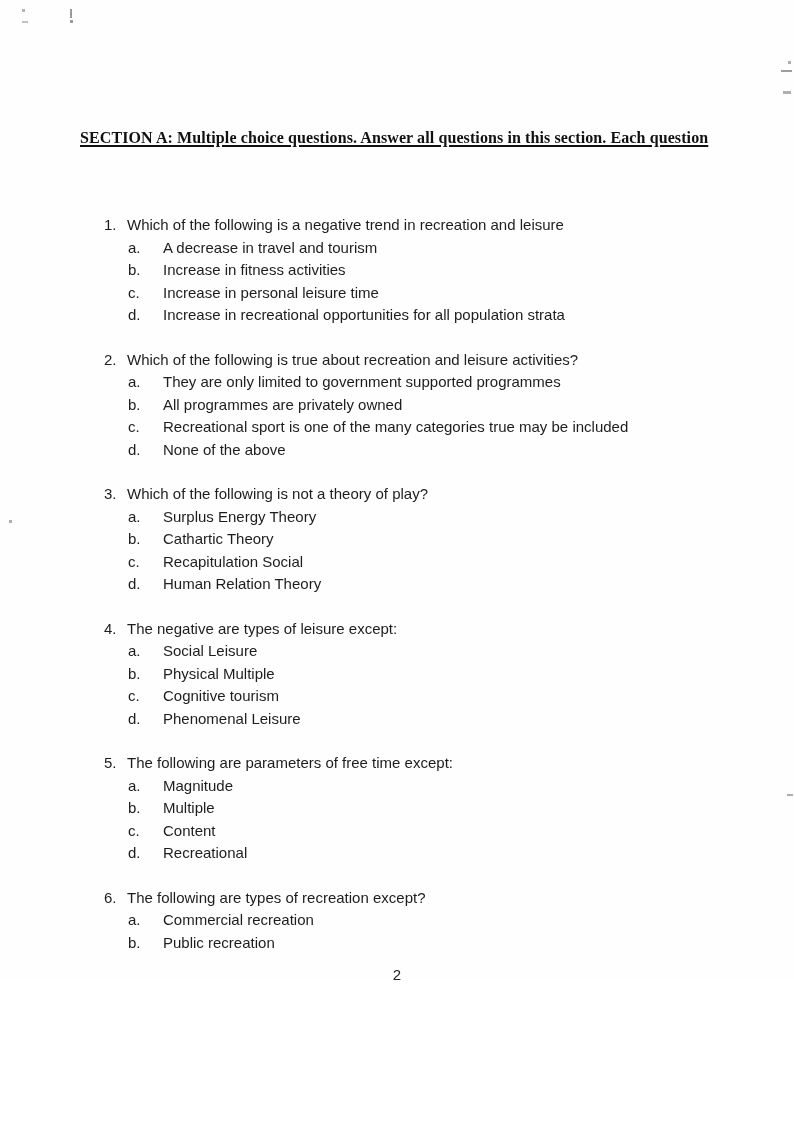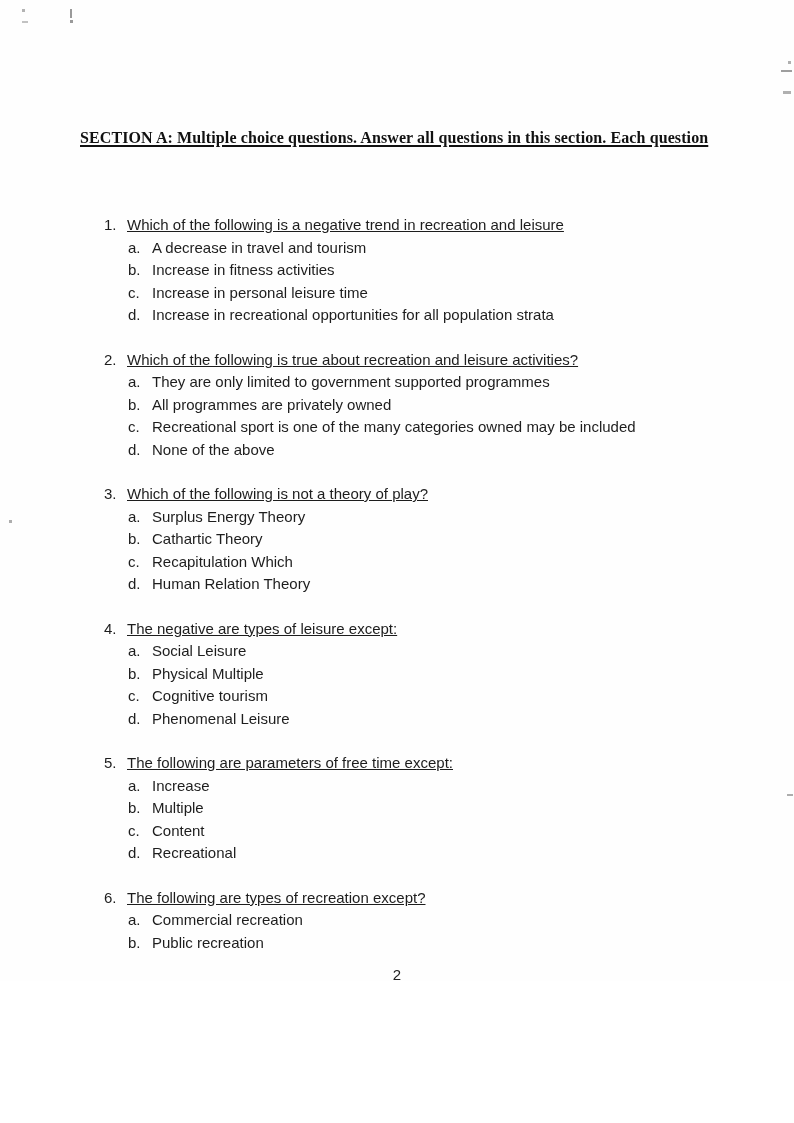--- a/index.html
+++ b/index.html
@@ -38,24 +38,24 @@
     position: absolute;
     left: 104px;
     top: 214px;
     width: 662px;
     font-size: 15px;
     line-height: 22.5px;
   }
   .question { margin-bottom: 22px; }
   .q-line { display: flex; }
   .q-num { flex: 0 0 23px; }
-  .q-text { flex: 1; text-decoration: underline; }
+  .q-text { flex: 1; }
   .opt { display: flex; margin-left: 24px; }
   .opt-letter { flex: 0 0 24px; }
-  .opt-text { flex: 1; }
+  .opt-text { flex: 1; margin-left: 11px; }
   .page-number {
     position: absolute;
     left: 0;
     top: 966px;
     width: 100%;
     text-align: center;
     font-size: 15px;
     color: #222222;
   }
   .artifact {
@@ -105,21 +105,21 @@
       <div class="opt">
         <span class="opt-letter">a.</span>
         <span class="opt-text">They are only limited to government supported programmes</span>
       </div>
       <div class="opt">
         <span class="opt-letter">b.</span>
         <span class="opt-text">All programmes are privately owned</span>
       </div>
       <div class="opt">
         <span class="opt-letter">c.</span>
-        <span class="opt-text">Recreational sport is one of the many categories owned may be included</span>
+        <span class="opt-text">Recreational sport is one of the many categories true may be included</span>
       </div>
       <div class="opt">
         <span class="opt-letter">d.</span>
         <span class="opt-text">None of the above</span>
       </div>
     </div>
 
     <div class="question">
       <div class="q-line">
         <span class="q-num">3.</span>
@@ -128,21 +128,21 @@
       <div class="opt">
         <span class="opt-letter">a.</span>
         <span class="opt-text">Surplus Energy Theory</span>
       </div>
       <div class="opt">
         <span class="opt-letter">b.</span>
         <span class="opt-text">Cathartic Theory</span>
       </div>
       <div class="opt">
         <span class="opt-letter">c.</span>
-        <span class="opt-text">Recapitulation Which</span>
+        <span class="opt-text">Recapitulation Social</span>
       </div>
       <div class="opt">
         <span class="opt-letter">d.</span>
         <span class="opt-text">Human Relation Theory</span>
       </div>
     </div>
 
     <div class="question">
       <div class="q-line">
         <span class="q-num">4.</span>
@@ -166,21 +166,21 @@
       </div>
     </div>
 
     <div class="question">
       <div class="q-line">
         <span class="q-num">5.</span>
         <span class="q-text">The following are parameters of free time except:</span>
       </div>
       <div class="opt">
         <span class="opt-letter">a.</span>
-        <span class="opt-text">Increase</span>
+        <span class="opt-text">Magnitude</span>
       </div>
       <div class="opt">
         <span class="opt-letter">b.</span>
         <span class="opt-text">Multiple</span>
       </div>
       <div class="opt">
         <span class="opt-letter">c.</span>
         <span class="opt-text">Content</span>
       </div>
       <div class="opt">

